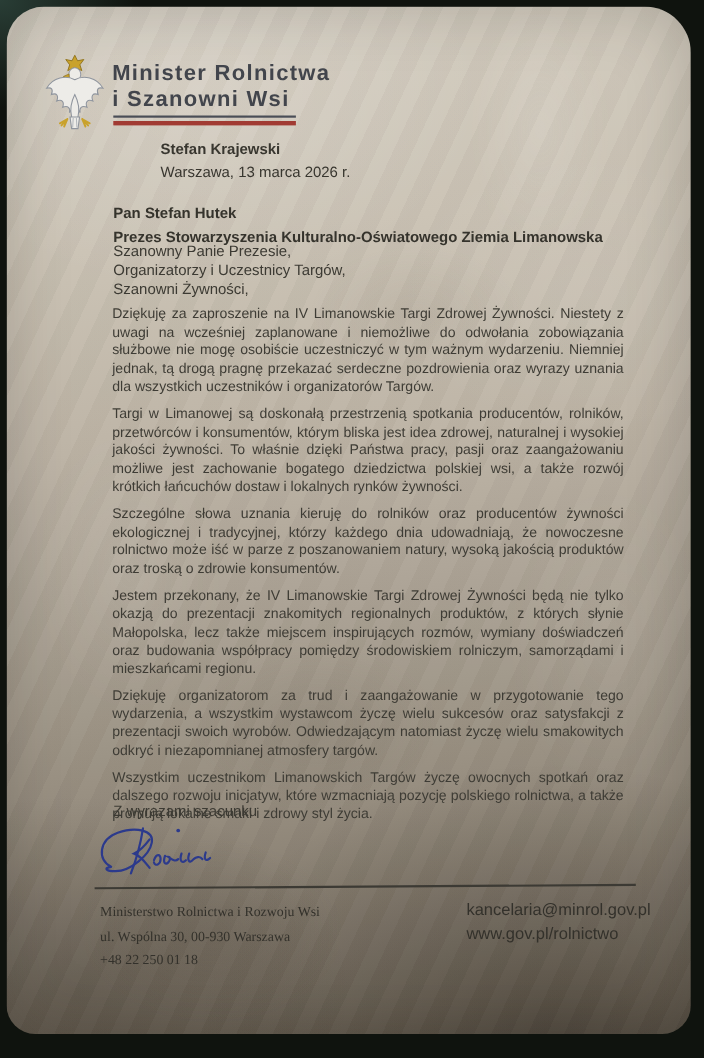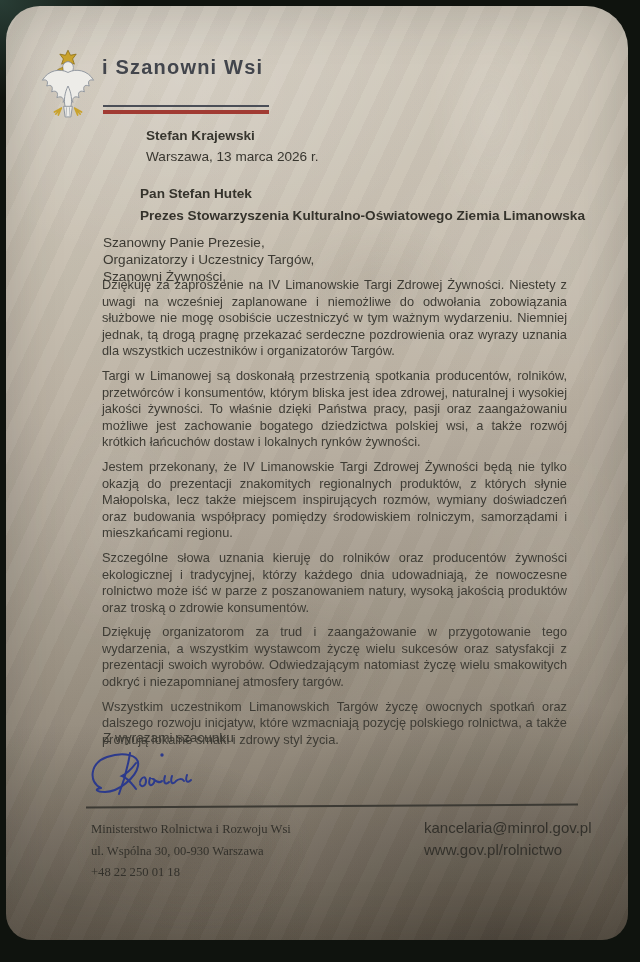--- a/index.html
+++ b/index.html
@@ -43,22 +43,22 @@
     left:96px;top:50px;
     font-size:20px;line-height:23px;font-weight:bold;letter-spacing:1.2px;
     color:#42454c;
   }
   .rule{left:97px;top:99px;width:166px;}
   .rule .r-top{height:2px;}
   .rule .r-bot{height:4px;margin-top:3px;}
   
   .sender{left:97px;top:119px;font-size:13.6px;line-height:21px;color:#38362f;margin-left:43px;}
   .sender .b{font-weight:bold;}
-  .addressee{left:97px;top:177px;font-size:13.6px;line-height:22px;font-weight:bold;color:#35332c;margin-left:37px;}
-  .salutation{left:97px;top:228px;font-size:13.6px;line-height:17px;color:#3c3a33;}
+  .addressee{left:97px;top:177px;font-size:13.6px;line-height:22px;font-weight:bold;color:#35332c;}
+  .salutation{left:97px;top:214px;font-size:13.6px;line-height:17px;color:#3c3a33;}
   
   .letter-body{
     left:96px;top:271px;width:465px;
     font-size:12.8px;line-height:16.6px;color:#3e3c35;
     text-align:justify;
   }
   .letter-body p{margin:0 0 8px 0;}
   .closing{left:97px;top:724px;font-size:13.6px;color:#3c3a33;}
   
   .signature{left:78px;top:742px;}
@@ -83,20 +83,21 @@
              C31 49.5, 32.5 52, 35 55 C34 50.5, 36.5 47.8, 41.5 50 C39.5 45, 42 42, 47 44
              C45 39, 47 36, 52 38 C50 33, 52 30.8, 56.5 32 C50.5 21.5, 38 19.5, 30 24 Z" fill="#edece8" stroke="#8f959e" stroke-width="1"></path>
     <path d="M30 38 C26.5 45, 25.5 53, 27 59 L30 63 L33 59 C34.5 53, 33.5 45, 30 38 Z" fill="#edece8" stroke="#8f959e" stroke-width="1"></path>
     <path d="M25.5 59 L34.5 59 L33 70 L27 70 Z" fill="#edece8" stroke="#8f959e" stroke-width="1"></path>
     <path d="M28.5 60 L28 69 M31.5 60 L32 69" stroke="#9aa0a8" stroke-width="0.7" fill="none"></path>
     <path d="M23 61 l-7 4 m7-4 l-5.5 6 m5.5-6 l-3 7" stroke="#c9a22c" stroke-width="1.8" stroke-linecap="round" fill="none"></path>
     <path d="M37 61 l7 4 m-7-4 l5.5 6 m-5.5-6 l3 7" stroke="#c9a22c" stroke-width="1.8" stroke-linecap="round" fill="none"></path>
   </svg>
 
   <div class="abs brand-title">
+    <div>Minister Rolnictwa</div>
     <div>i Szanowni Wsi</div>
   </div>
 
   <div class="abs rule">
     <div class="r-top" style="background:#4a4e57"></div>
     <div class="r-bot" style="background:#a13b33"></div>
   </div>
 
   <div class="abs sender">
     <div class="b">Stefan Krajewski</div>
@@ -110,22 +111,22 @@
 
   <div class="abs salutation">
     <div>Szanowny Panie Prezesie,</div>
     <div>Organizatorzy i Uczestnicy Targów,</div>
     <div>Szanowni Żywności,</div>
   </div>
 
   <div class="abs letter-body">
     <p>Dziękuję za zaproszenie na IV Limanowskie Targi Zdrowej Żywności. Niestety z uwagi na wcześniej zaplanowane i niemożliwe do odwołania zobowiązania służbowe nie mogę osobiście uczestniczyć w tym ważnym wydarzeniu. Niemniej jednak, tą drogą pragnę przekazać serdeczne pozdrowienia oraz wyrazy uznania dla wszystkich uczestników i organizatorów Targów.</p>
     <p>Targi w Limanowej są doskonałą przestrzenią spotkania producentów, rolników, przetwórców i konsumentów, którym bliska jest idea zdrowej, naturalnej i wysokiej jakości żywności. To właśnie dzięki Państwa pracy, pasji oraz zaangażowaniu możliwe jest zachowanie bogatego dziedzictwa polskiej wsi, a także rozwój krótkich łańcuchów dostaw i lokalnych rynków żywności.</p>
+    <p>Szczególne słowa uznania kieruję do rolników oraz producentów żywności ekologicznej i tradycyjnej, którzy każdego dnia udowadniają, że nowoczesne rolnictwo może iść w parze z poszanowaniem natury, wysoką jakością produktów oraz troską o zdrowie konsumentów.</p>
     <p>Jestem przekonany, że IV Limanowskie Targi Zdrowej Żywności będą nie tylko okazją do prezentacji znakomitych regionalnych produktów, z których słynie Małopolska, lecz także miejscem inspirujących rozmów, wymiany doświadczeń oraz budowania współpracy pomiędzy środowiskiem rolniczym, samorządami i mieszkańcami regionu.</p>
-    <p>Szczególne słowa uznania kieruję do rolników oraz producentów żywności ekologicznej i tradycyjnej, którzy każdego dnia udowadniają, że nowoczesne rolnictwo może iść w parze z poszanowaniem natury, wysoką jakością produktów oraz troską o zdrowie konsumentów.</p>
     <p>Dziękuję organizatorom za trud i zaangażowanie w przygotowanie tego wydarzenia, a wszystkim wystawcom życzę wielu sukcesów oraz satysfakcji z prezentacji swoich wyrobów. Odwiedzającym natomiast życzę wielu smakowitych odkryć i niezapomnianej atmosfery targów.</p>
     <p>Wszystkim uczestnikom Limanowskich Targów życzę owocnych spotkań oraz dalszego rozwoju inicjatyw, które wzmacniają pozycję polskiego rolnictwa, a także promują lokalne smaki i zdrowy styl życia.</p>
   </div>
 
   <div class="abs closing">Z wyrazami szacunku</div>
 
   <svg class="abs signature" width="126" height="54" viewBox="0 0 126 54">
     <g fill="none" stroke="#2c3a8c" stroke-width="2" stroke-linecap="round">
       <path d="M17 40 C4 34, 6 15, 23 9 C40 3, 56 7, 54 18 C52 29, 35 44, 21 44 C12 44, 10 41, 17 40"></path>
       <path d="M46 5 C44 18, 40 33, 35 46"></path>

